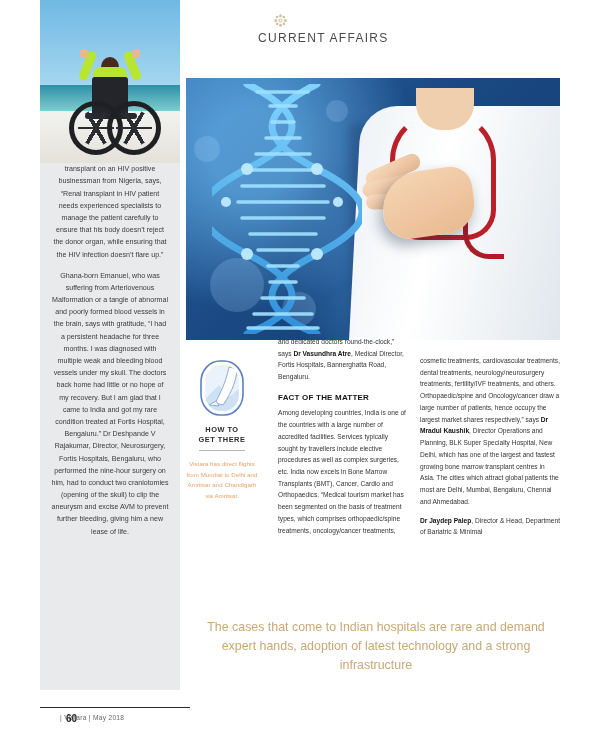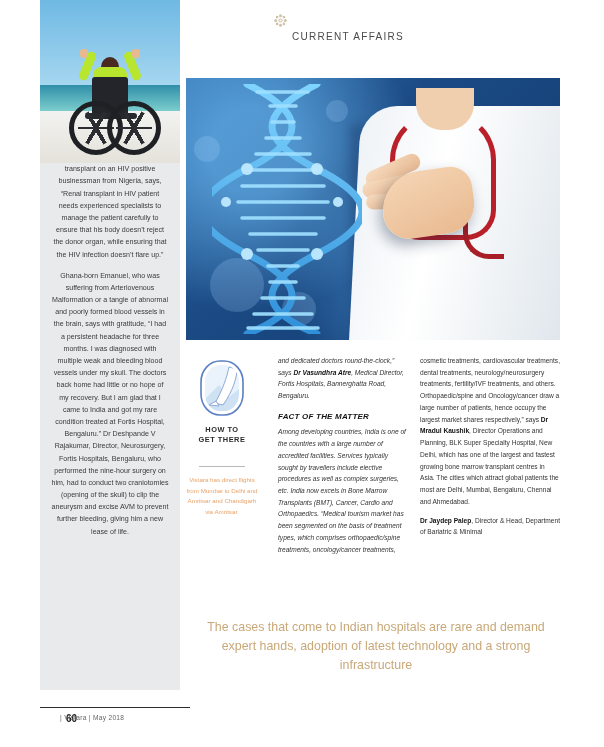--- a/index.html
+++ b/index.html
@@ -57,21 +57,21 @@
   .sb-body{padding:14px 11px 0 11px;text-align:center;}
   .succ{font-size:19px;color:#3c3c3c;font-weight:400;line-height:1.05;letter-spacing:.2px;}
   .stories{font-size:19px;color:#1a1a1a;font-weight:bold;letter-spacing:.4px;line-height:1.05;margin-top:1px;}
   .rule{width:26px;height:3px;background:#2a2a2a;margin:8px auto 12px auto;}
   .sb-p{font-size:7.1px;line-height:1.72;color:#3a3a3a;text-align:center;margin:0 0 9px 0;}
 
   
   .kicker{position:absolute;left:258px;top:14px;width:180px;text-align:left;}
   .orn{width:13px;height:13px;margin:0 0 5px 16px;position:relative;}
   .orn svg{display:block;}
-  .ca{font-size:10px;letter-spacing:1.3px;color:#4a4a4a;line-height:1;text-align:center;}
+  .ca{font-size:12px;letter-spacing:1.3px;color:#4a4a4a;line-height:1;}
   .mtrow{display:flex;align-items:center;gap:5px;margin-top:3px;}
   .mtbar{width:15px;height:2.4px;background:#1a1a1a;}
   .mt{font-size:9.6px;font-weight:bold;color:#111;letter-spacing:.2px;}
 
   
   .hero{position:absolute;left:186px;top:78px;width:374px;height:262px;overflow:hidden;
         background:#1e4f86;}
   .hero-bg{position:absolute;inset:0;
      background:
        radial-gradient(circle at 18% 28%, rgba(120,200,255,.55) 0 12%, transparent 45%),
@@ -100,26 +100,26 @@
   .f1{left:178px;top:84px;width:58px;height:17px;transform:rotate(-24deg);}
   .f2{left:176px;top:100px;width:52px;height:16px;transform:rotate(-12deg);}
   .f3{left:180px;top:116px;width:46px;height:15px;transform:rotate(-2deg);}
   .dna{position:absolute;left:26px;top:6px;width:150px;height:250px;}
   .dna svg{display:block;}
 
   
   .col{position:absolute;font-size:6.6px;line-height:1.78;color:#333;}
   .col p{margin:0 0 7px 0;}
   .colA{left:186px;top:355px;width:72px;text-align:center;}
-  .colB{left:278px;top:355px;width:128px;font-style:italic;}
+  .colB{left:278px;top:336px;width:128px;}
   .colC{left:420px;top:355px;width:140px;}
 
   .plane-ico{width:46px;height:58px;margin:4px auto 8px auto;}
   .htg{font-size:7.4px;font-weight:bold;color:#2b2b2b;letter-spacing:.5px;
-       line-height:1.35;text-align:center;padding-bottom:21px;
+       line-height:1.35;text-align:center;padding-bottom:5px;
        border-bottom:1px solid #b9b9b9;display:inline-block;}
   .htg-note{font-size:6.2px;line-height:1.72;color:#e8a36a;margin-top:8px;text-align:center;}
 
   .sub{font-size:8px;font-weight:bold;color:#141414;letter-spacing:.2px;
        margin:10px 0 4px 0;line-height:1.3;}
   b.nm{font-weight:bold;color:#111;}
 
   
   .pq{position:absolute;left:190px;top:618px;width:372px;
       font-size:12.4px;line-height:1.52;color:#c9a878;text-align:center;}

